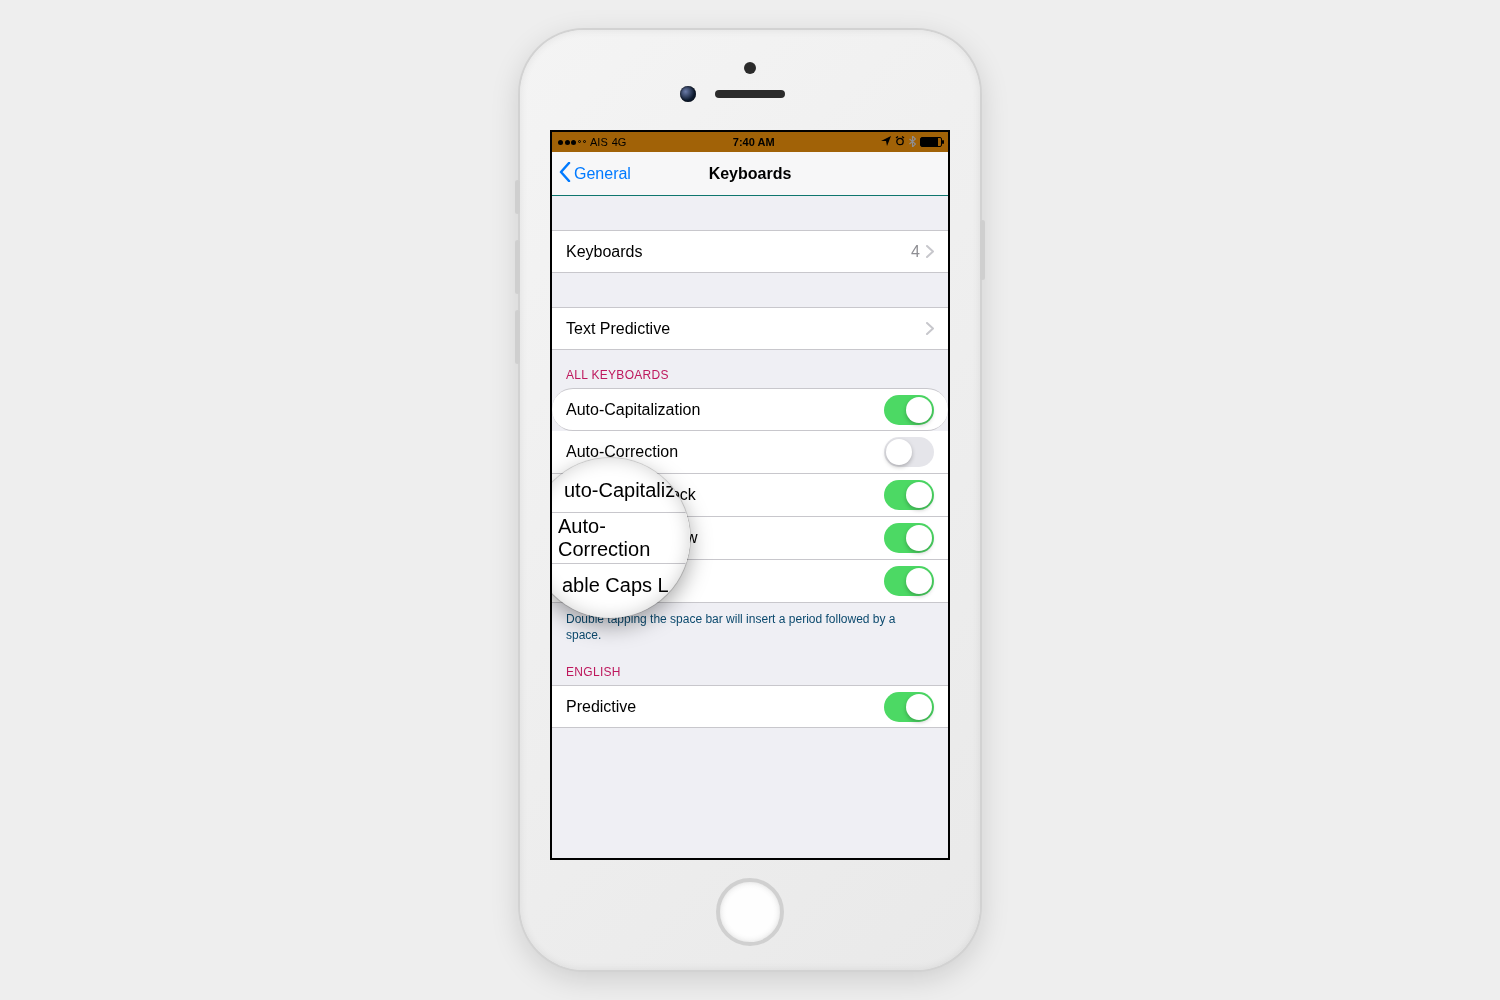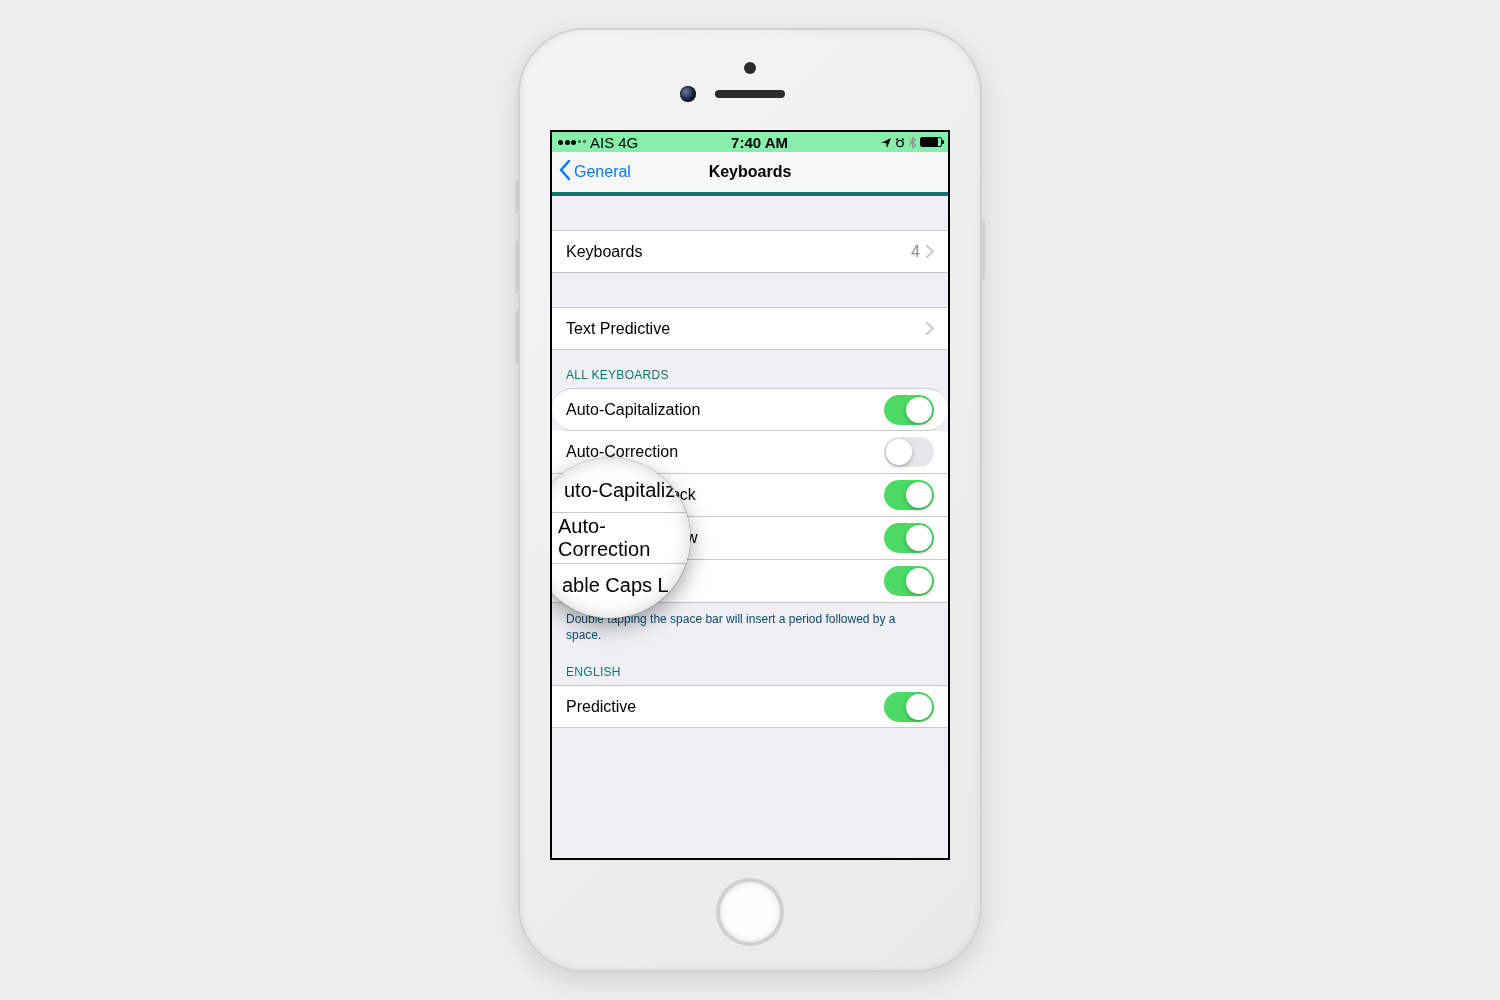--- a/index.html
+++ b/index.html
@@ -32,41 +32,41 @@
   .sb-vold { left:-5px; top:280px; width:5px; height:54px; }
   .sb-pwr  { right:-5px; top:190px; width:5px; height:60px; }
 
   .screen {
     width:100%; height:100%; background:#efeff4; border:2px solid #000;
     overflow:hidden; position:relative;
     font-size:15px; color:#000;
   }
 
   
-  .status { height:20px; background:#86efac; display:flex; align-items:center;
-    justify-content:space-between; padding:0 6px; font-size:15px; font-weight:500; }
+  .status { height:20px; background:#a16207; display:flex; align-items:center;
+    justify-content:space-between; padding:0 6px; font-size:11px; font-weight:500; }
   .status .left, .status .right { display:flex; align-items:center; gap:4px; }
   .dots { display:flex; gap:1.5px; }
   .dot { width:5px; height:5px; border-radius:50%; background:#000; }
   .dot.hollow { background:transparent; border:1px solid #000; width:3.5px; height:3.5px; }
   .bat { width:22px; height:10px; border:1px solid #000; border-radius:2px; position:relative; }
   .bat::after { content:""; position:absolute; right:-3px; top:2px; width:2px; height:4px; background:#000; border-radius:1px; }
   .bat i { display:block; width:85%; height:100%; background:#000; }
 
   
-  .navbar { height:44px; background:#f7f7f8; border-bottom:4px solid #0f766e;
+  .navbar { height:44px; background:#f7f7f8; border-bottom:1px solid #0f766e;
     display:flex; align-items:center; position:relative; }
   .back { position:absolute; left:6px; display:flex; align-items:center; gap:2px;
     color:#007aff; font-size:16px; }
   .back svg { width:14px; height:20px; }
   .title { margin:0 auto; font-weight:600; font-size:16px; }
 
   .content { position:absolute; top:64px; bottom:0; left:0; right:0; overflow:hidden; }
 
-  .group-header { font-size:12px; color:#0f766e; letter-spacing:.3px;
+  .group-header { font-size:12px; color:#be185d; letter-spacing:.3px;
     padding:18px 14px 6px; text-transform:uppercase; }
   .group-footer { font-size:12px; color:#0c4a6e; padding:8px 14px 4px; line-height:1.35; }
 
   .cell { background:#fff; min-height:43px; display:flex; align-items:center;
     padding:0 14px; border-bottom:1px solid #c8c7cc; }
   .cell:first-of-type, .group-header + .cell, .spacer + .cell { border-top:1px solid #c8c7cc; }
   .cell .label { flex:1; font-size:16px; }
   .cell .detail { color:#8e8e93; margin-right:6px; font-size:16px; }
   .chevron { color:#c7c7cc; }
   .chevron svg { width:8px; height:13px; display:block; }

